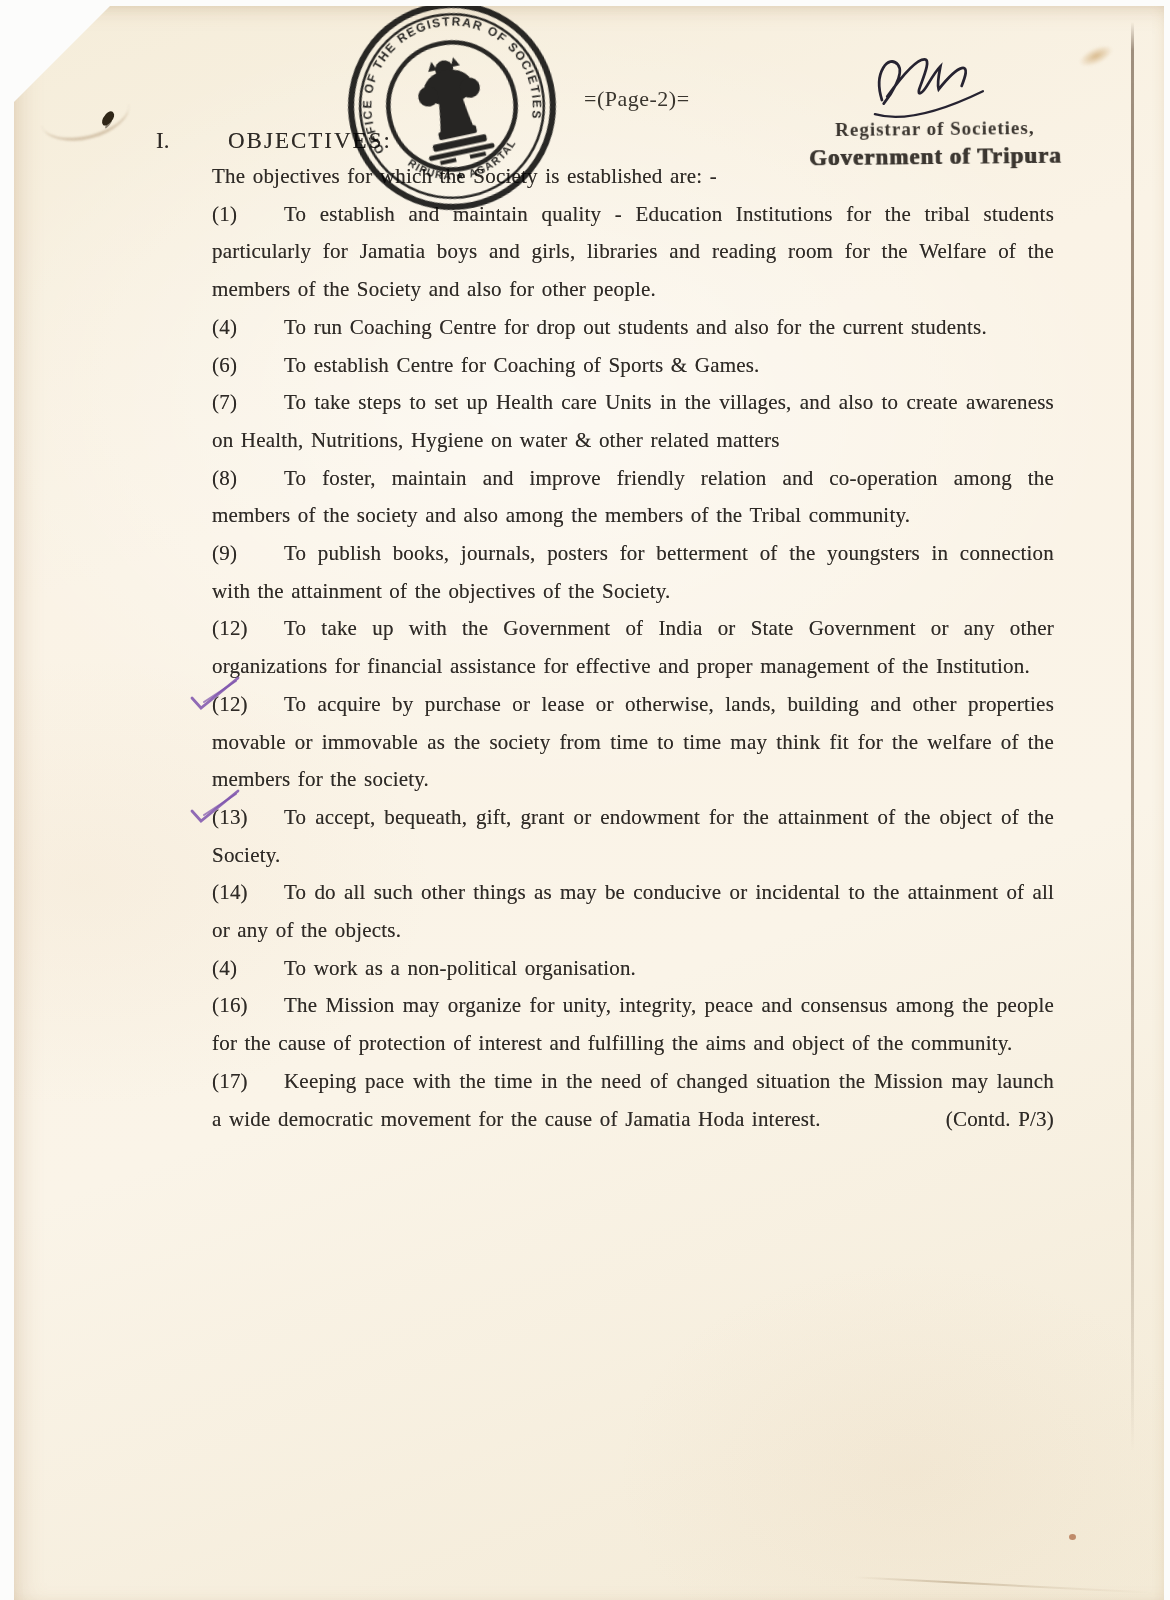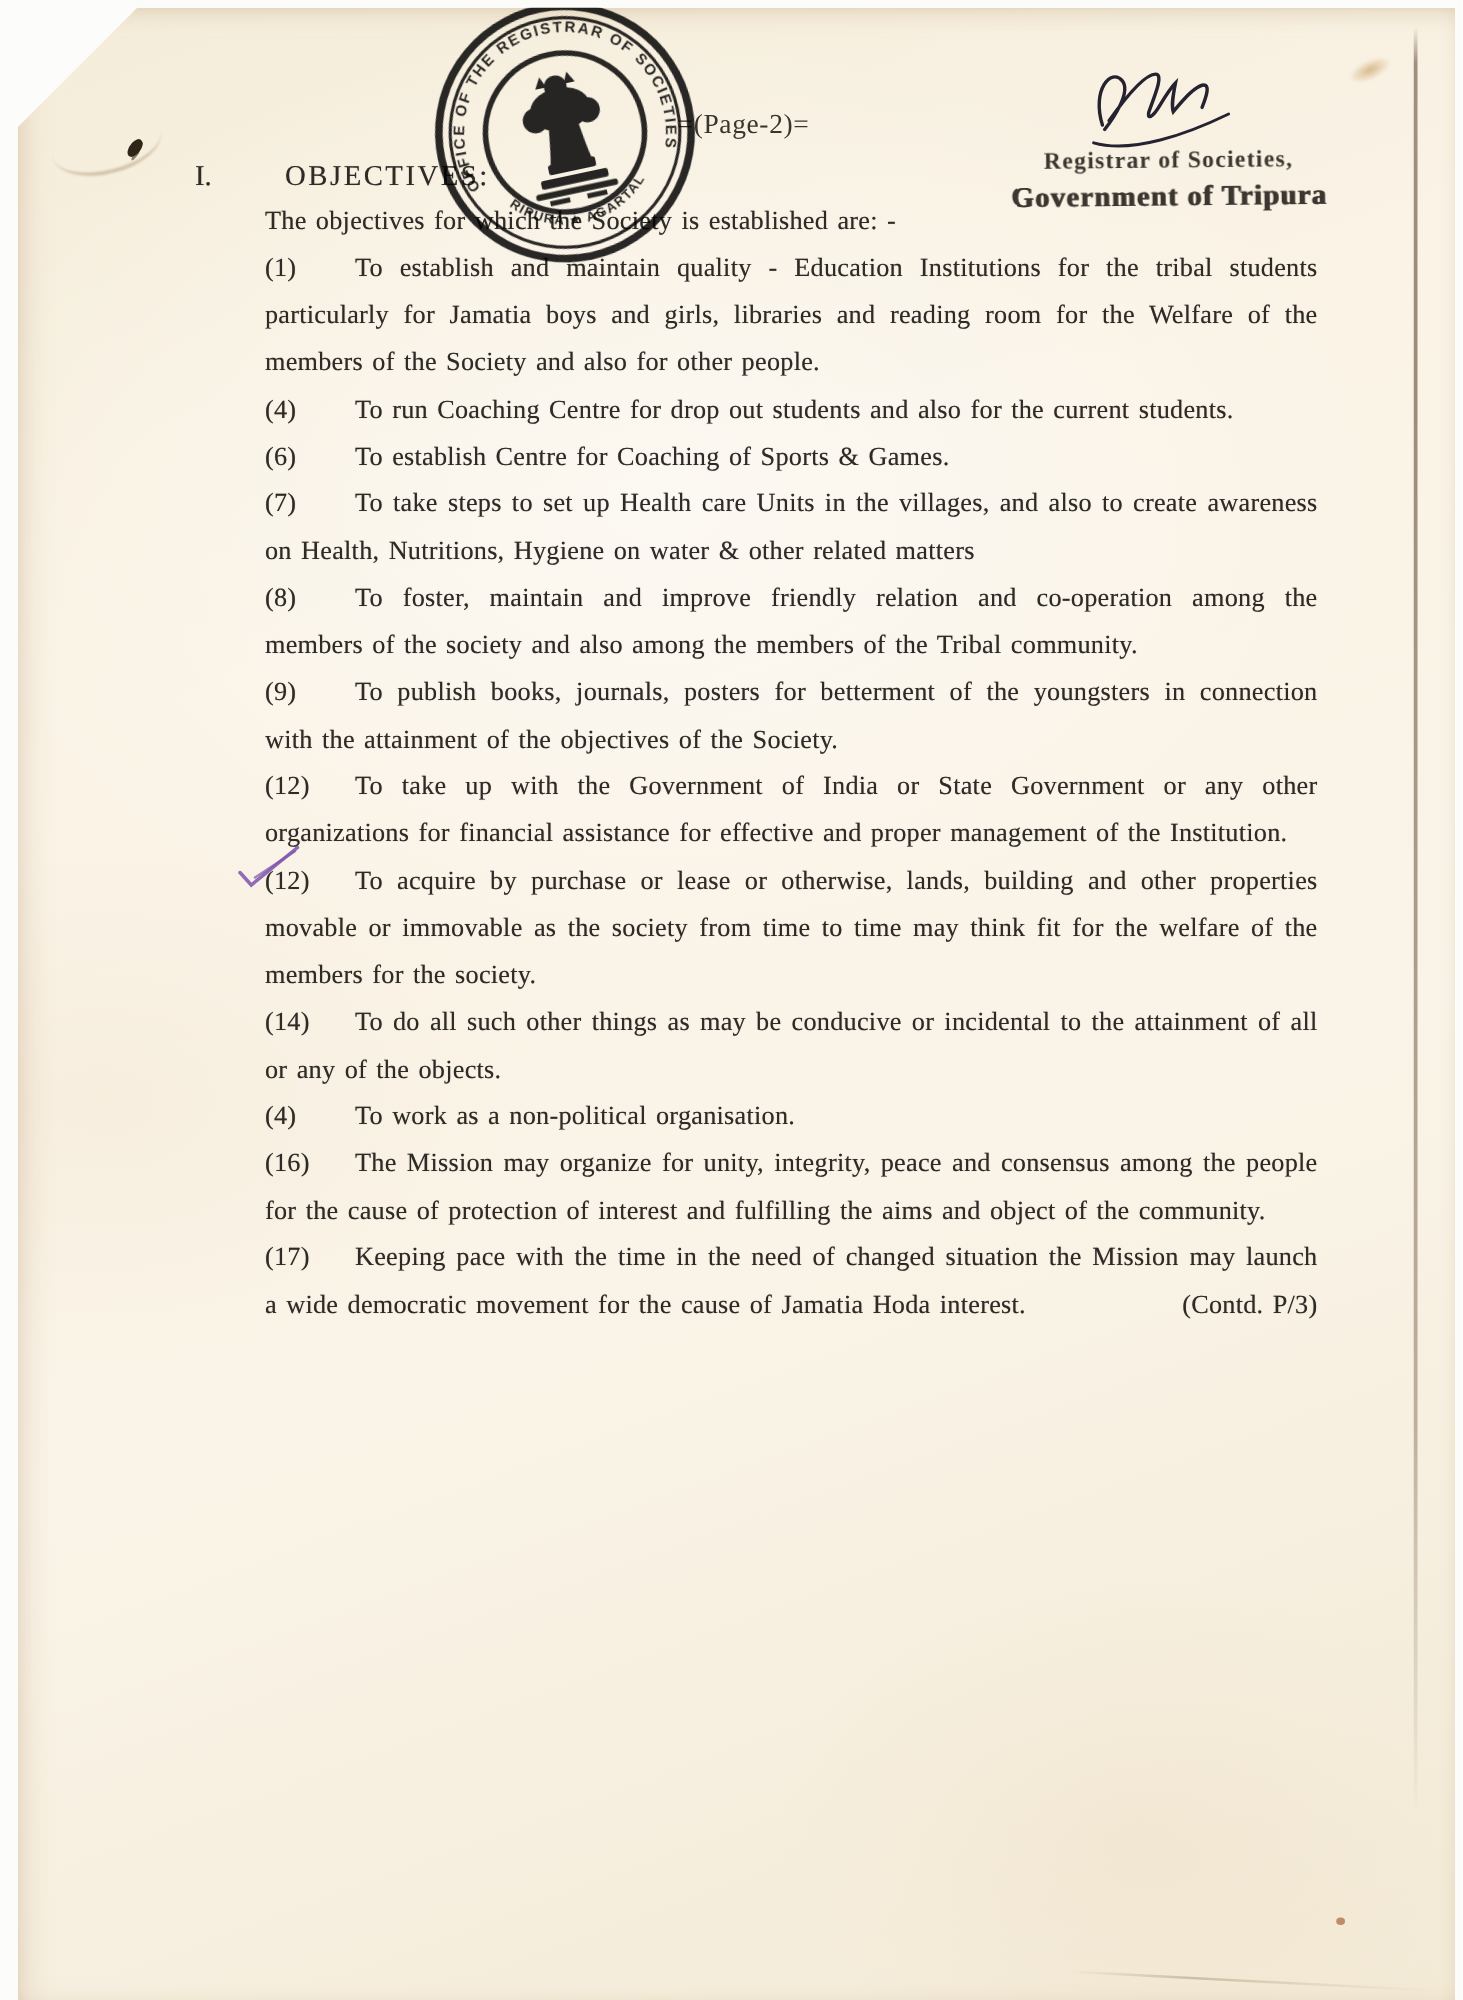--- a/index.html
+++ b/index.html
@@ -43,21 +43,21 @@
     transform:rotate(3deg);}
 
   
   .seal{position:absolute;left:330px;top:-8px;width:216px;height:216px;
     mix-blend-mode:multiply;opacity:.92;filter:blur(.3px);
     transform:rotate(-12deg);transform-origin:50% 50%;}
   .seal svg{width:100%;height:100%;}
   .seal text{font-family:"Liberation Sans","DejaVu Sans",sans-serif;}
 
   .page-label{position:absolute;left:528px;top:80px;font-size:22px;color:#39352e;
-    letter-spacing:.5px;}
+    letter-spacing:.5px;padding-left:42px;}
 
   .signature{position:absolute;left:852px;top:38px;width:124px;height:82px;}
   .signature svg{width:100%;height:100%;}
 
   .registrar{position:absolute;left:788px;top:112px;width:266px;text-align:center;
     color:#3b3630;transform:rotate(-.6deg);}
   .registrar .l1{font-size:19px;font-weight:700;letter-spacing:1px;filter:blur(.6px);}
   .registrar .l2{font-size:23px;font-weight:800;letter-spacing:1px;margin-top:4px;
     filter:blur(.35px);text-shadow:.9px 0 0 #3b3630;}
 
@@ -107,20 +107,26 @@
       <p><span class="num">(9)</span><span>To publish books, journals, posters for betterment of the youngsters in connection with the attainment of the objectives of the Society.</span></p>
       <p><span class="num">(12)</span><span>To take up with the Government of India or State Government or any other organizations for financial assistance for effective and proper management of the Institution.</span></p>
 
       <p>
         <span class="check"><svg viewBox="0 0 60 44">
               <path d="M6 26 L15 36 L52 6" fill="none" stroke="#7e52ad" stroke-width="2.8" stroke-linecap="round" opacity=".85"></path>
               <path d="M18 30 L50 9" fill="none" stroke="#7e52ad" stroke-width="2" stroke-linecap="round" opacity=".7"></path>
             </svg></span>
         <span class="num">(12)</span><span>To acquire by purchase or lease or otherwise, lands, building and other properties movable or immovable as the society from time to time may think fit for the welfare of the members for the society.</span></p>
 
+      <p>
+        <span class="check"><svg viewBox="0 0 60 44">
+              <path d="M6 26 L15 36 L52 6" fill="none" stroke="#7e52ad" stroke-width="2.8" stroke-linecap="round" opacity=".85"></path>
+              <path d="M18 30 L50 9" fill="none" stroke="#7e52ad" stroke-width="2" stroke-linecap="round" opacity=".7"></path>
+            </svg></span>
+        <span class="num">(13)</span><span>To accept, bequeath, gift, grant or endowment for the attainment of the object of the Society.</span></p>
 
       <p><span class="num">(14)</span><span>To do all such other things as may be conducive or incidental to the attainment of all or any of the objects.</span></p>
       <p><span class="num">(4)</span><span>To work as a non-political organisation.</span></p>
       <p><span class="num">(16)</span><span>The Mission may organize for unity, integrity, peace and consensus among the people for the cause of protection of interest and fulfilling the aims and object of the community.</span></p>
 
       <p><span class="num">(17)</span><span>Keeping pace with the time in the need of changed situation the Mission may launch a wide democratic movement for the cause of Jamatia Hoda interest.</span><span class="contd">(Contd. P/3)</span></p>
     </div>
 
     <div class="signature">
       <svg viewBox="0 0 140 90">

